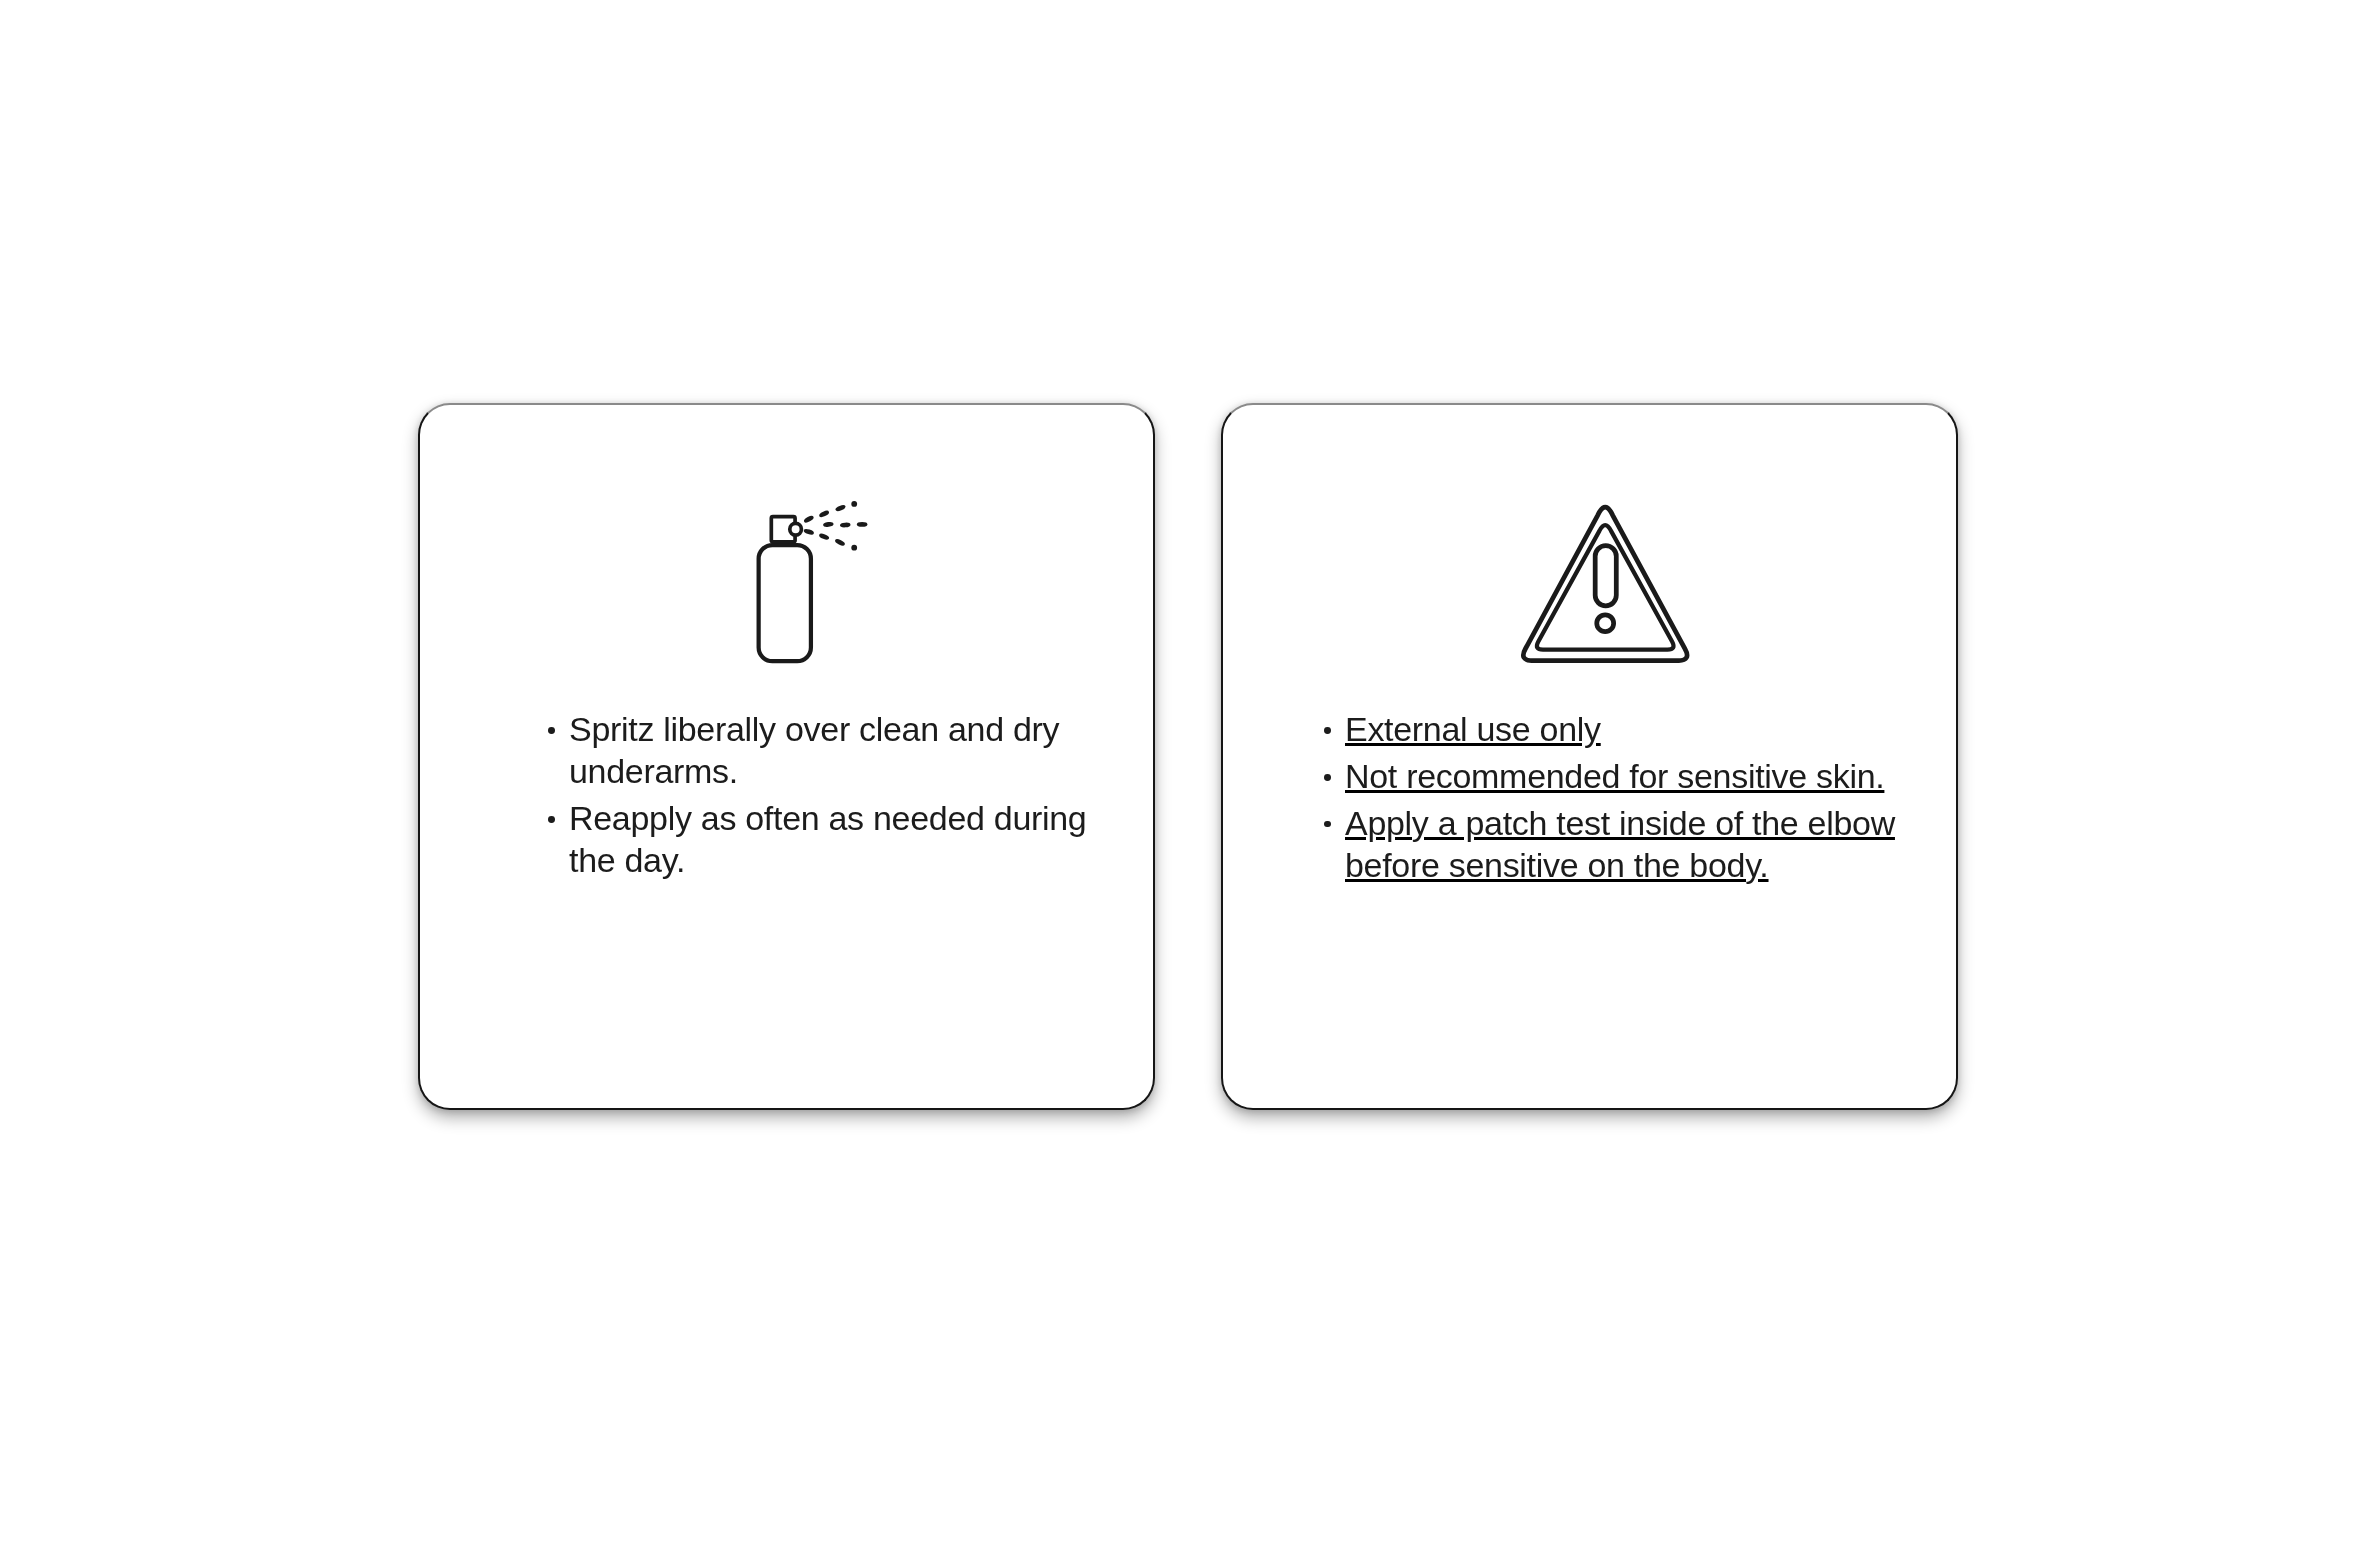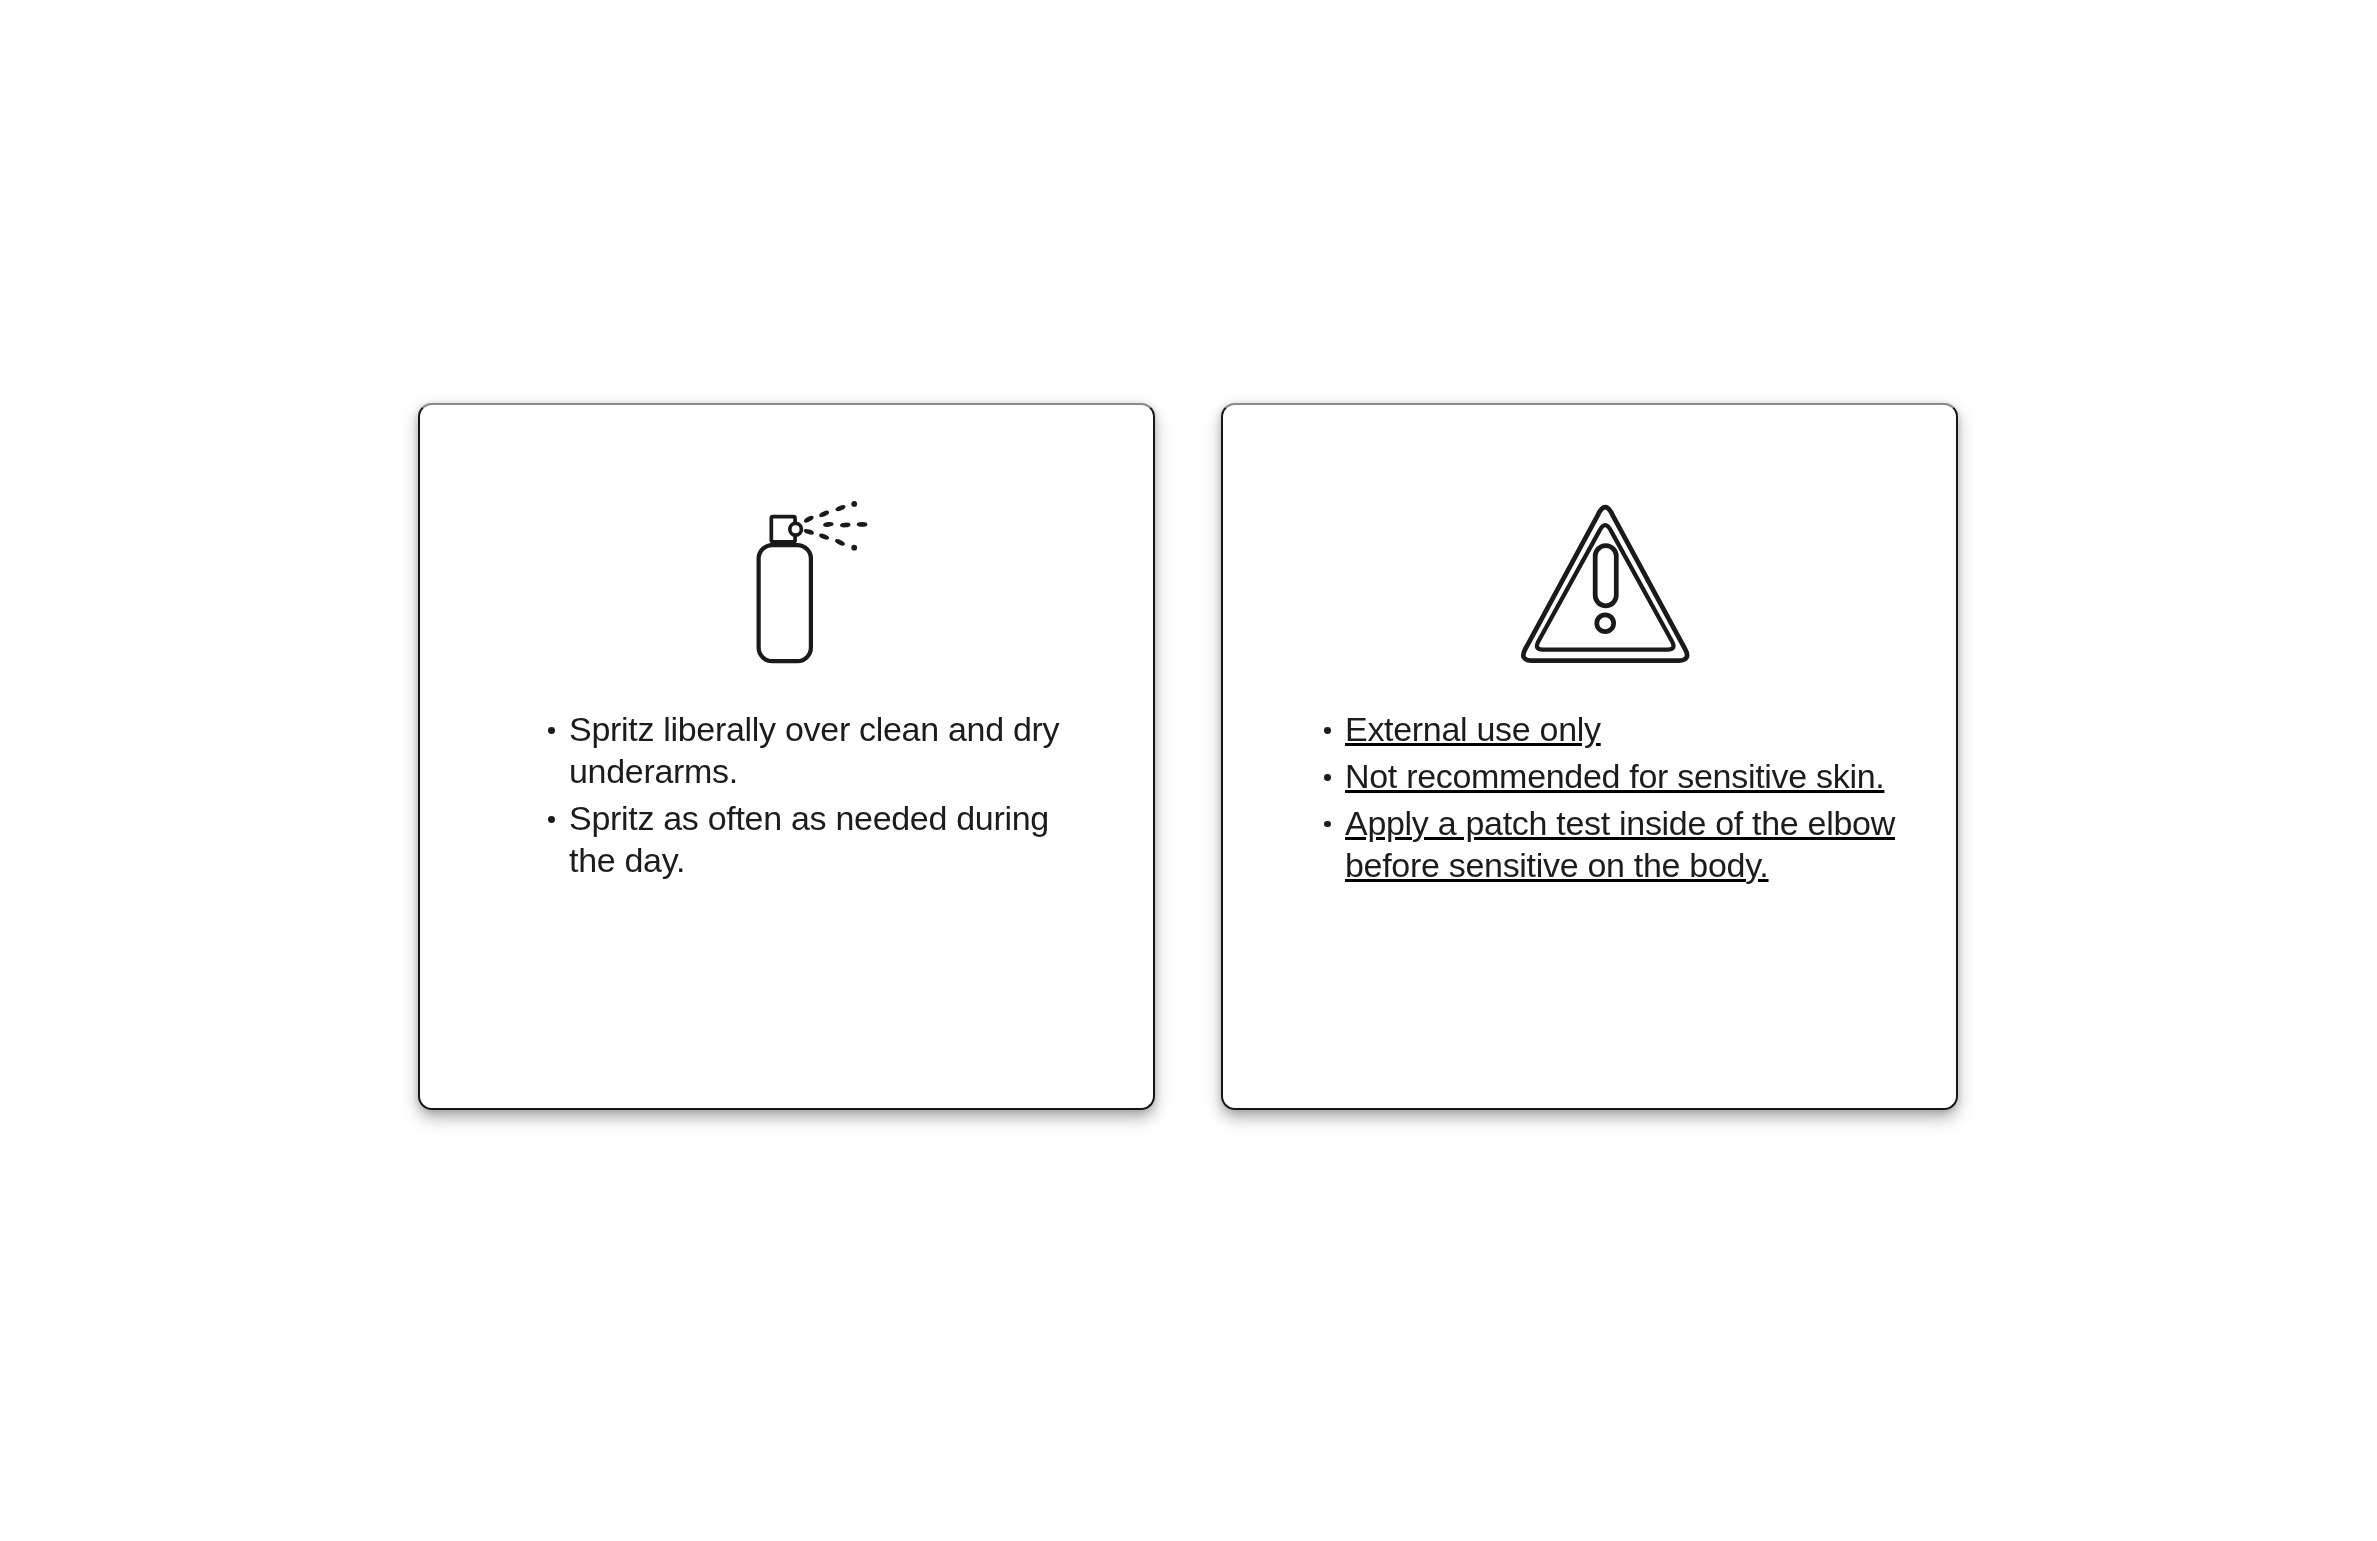--- a/index.html
+++ b/index.html
@@ -15,21 +15,21 @@
     background: #ffffff;
   }
   .card {
     position: absolute;
     top: 403px;
     width: 737px; height: 707px;
     box-sizing: border-box;
     background: #ffffff;
     border: 2.6px solid #151515;
     border-top-color: #8a8a8a;
-    border-radius: 14px;
+    border-radius: 32px;
     box-shadow: 0 7.4px 16px rgba(0,0,0,0.30), 0 1.6px 6.3px rgba(0,0,0,0.14);
   }
   .card-left  { left: 418px; }
   .card-right { left: 1221px; }
 
   .icon-wrap { position: absolute; }
   .icon-spray { left: 336px; top: 94px; width: 113px; height: 165px; }
   .icon-warn  { left: 292px; top: 94px; width: 182px; height: 164px; }
   .icon-wrap svg { display: block; width: 100%; height: 100%; }
 
@@ -100,21 +100,21 @@
         <span class="dotcol">
             <span class="dot"></span>
           </span>
         <span class="btext">Spritz liberally over clean and dry
 underarms.</span>
       </li>
       <li class="bullet">
         <span class="dotcol">
             <span class="dot"></span>
           </span>
-        <span class="btext">Spritz as often as needed during
+        <span class="btext">Reapply as often as needed during
 the day.</span>
       </li>
     </ul>
   </section>
 
   <section class="card card-right">
     <div class="icon-wrap icon-warn">
       <svg viewBox="0 0 345 310" xmlns="http://www.w3.org/2000/svg">
 
         <path class="stroke" stroke-width="9" d="M 157 30 Q 171 0 185 30 L 322 283 Q 335 306 308 306 L 34 306 Q 7 306 20 283 Z"></path>

